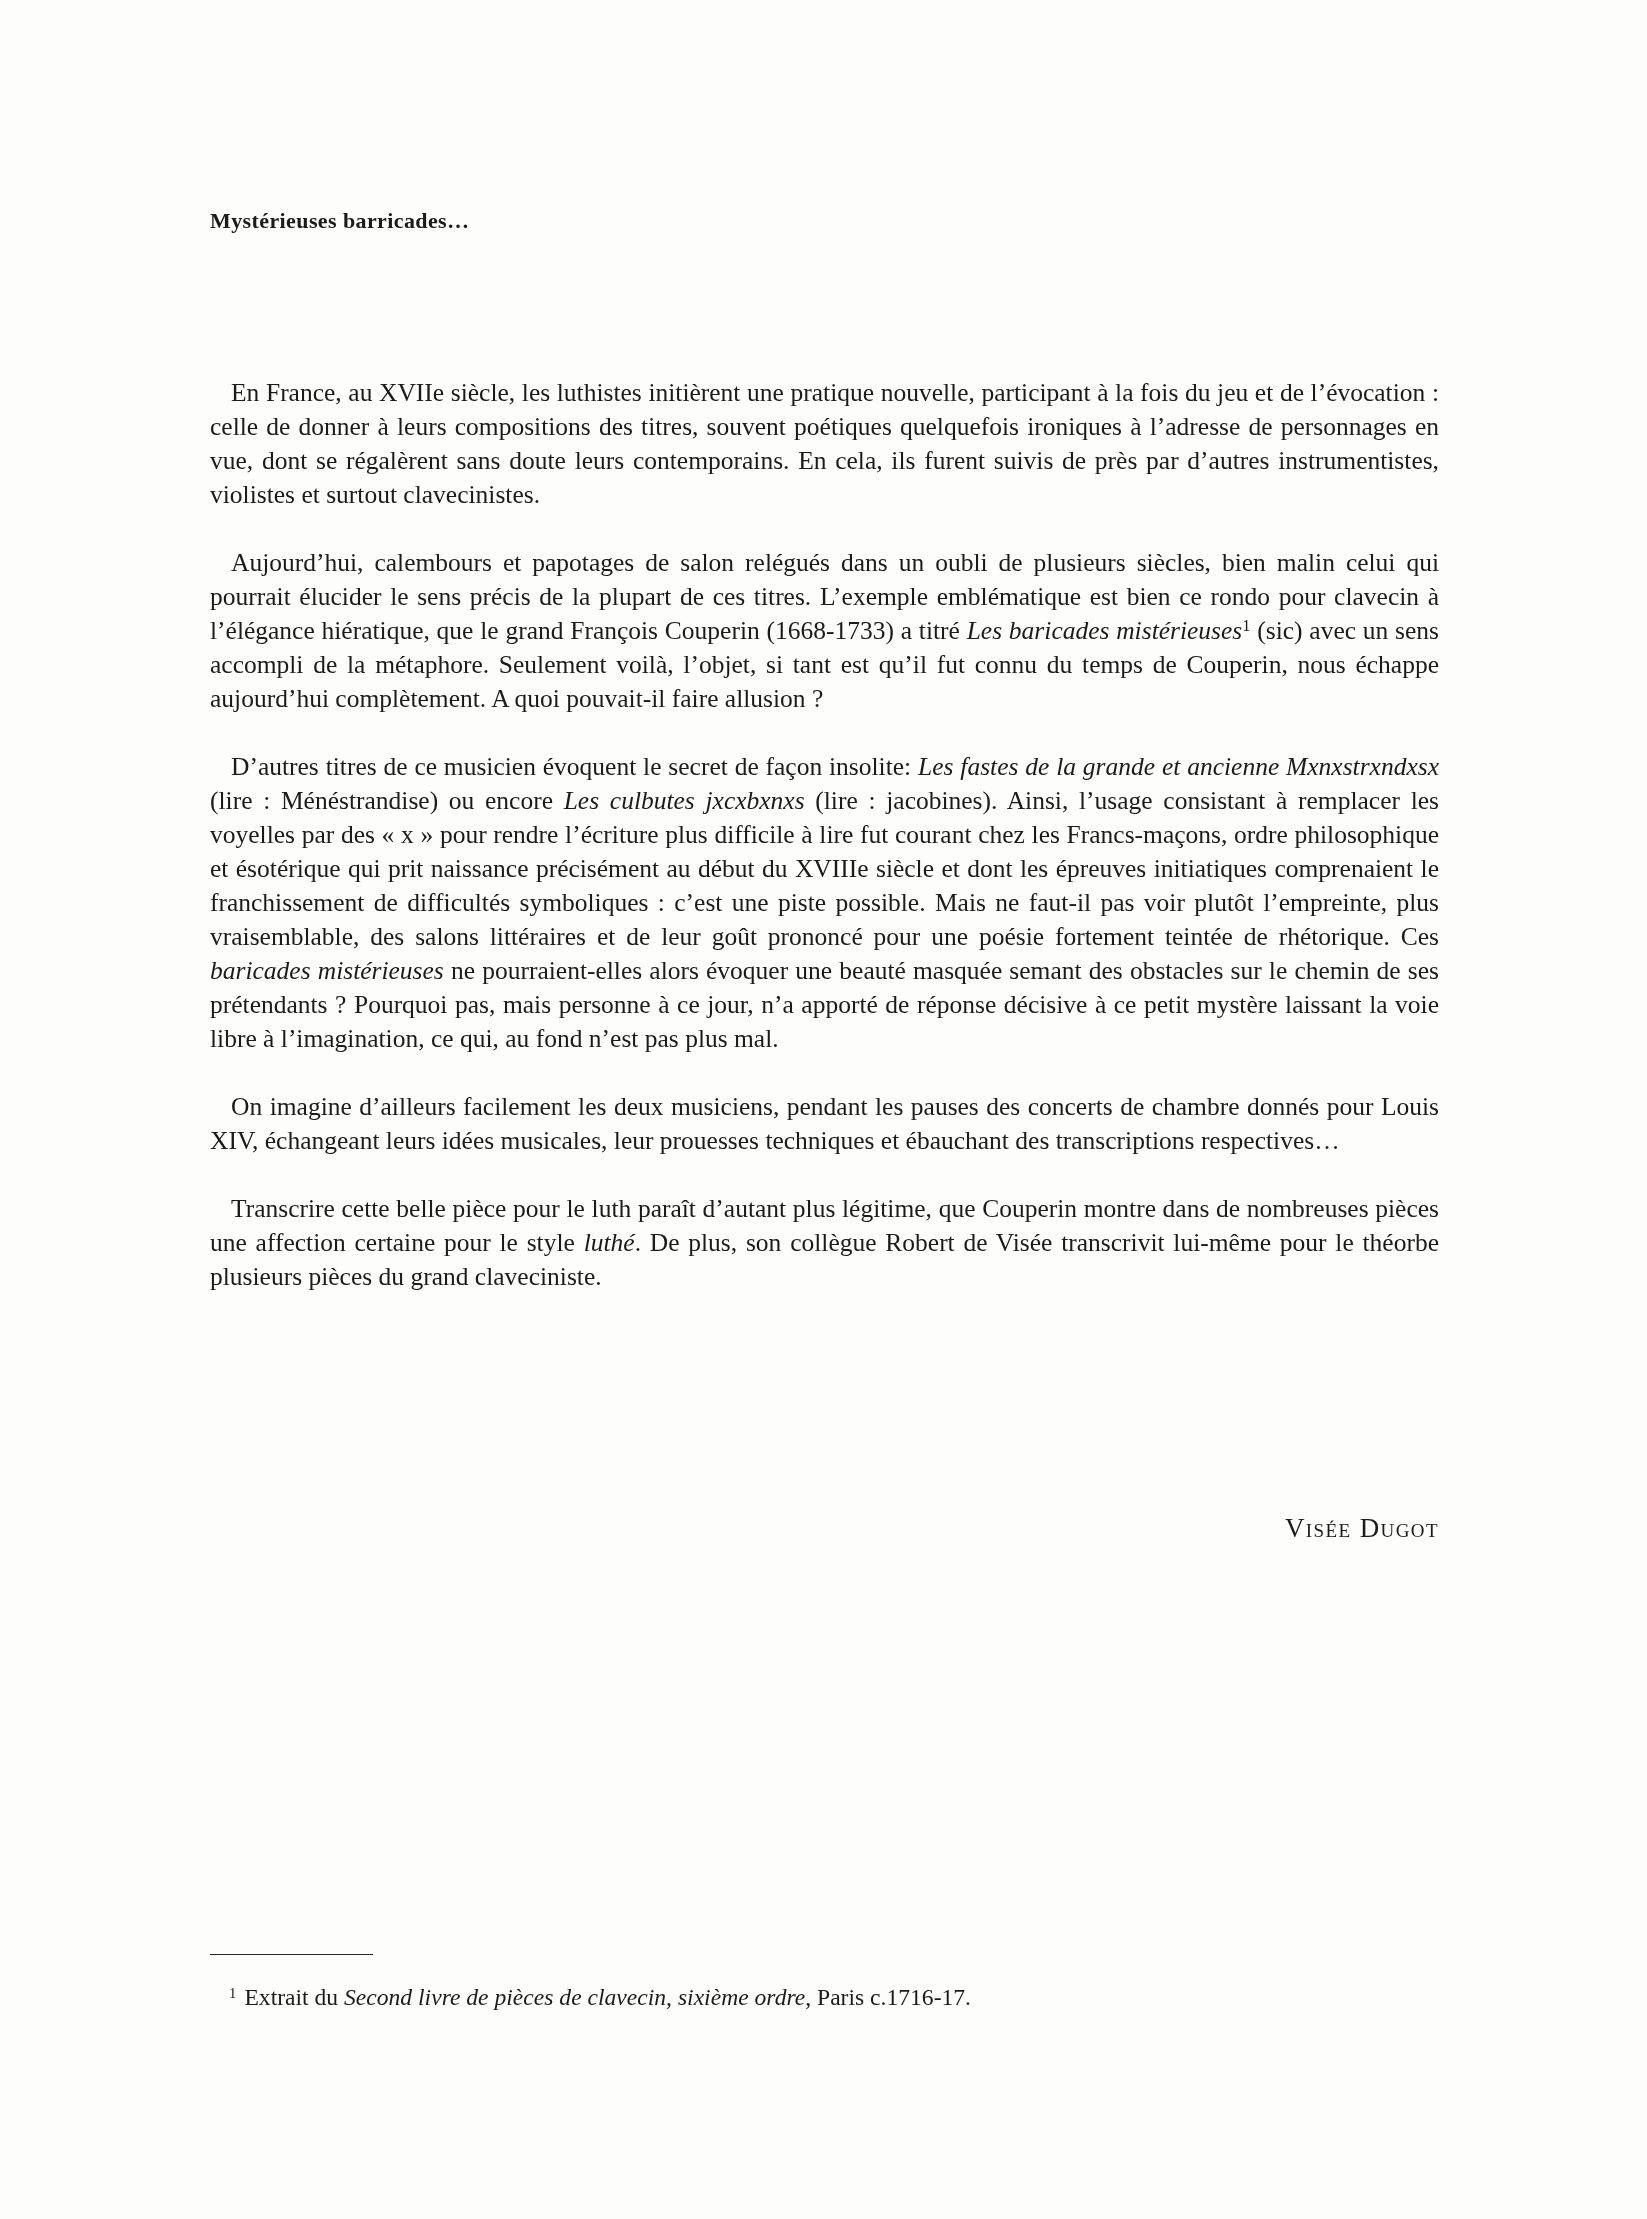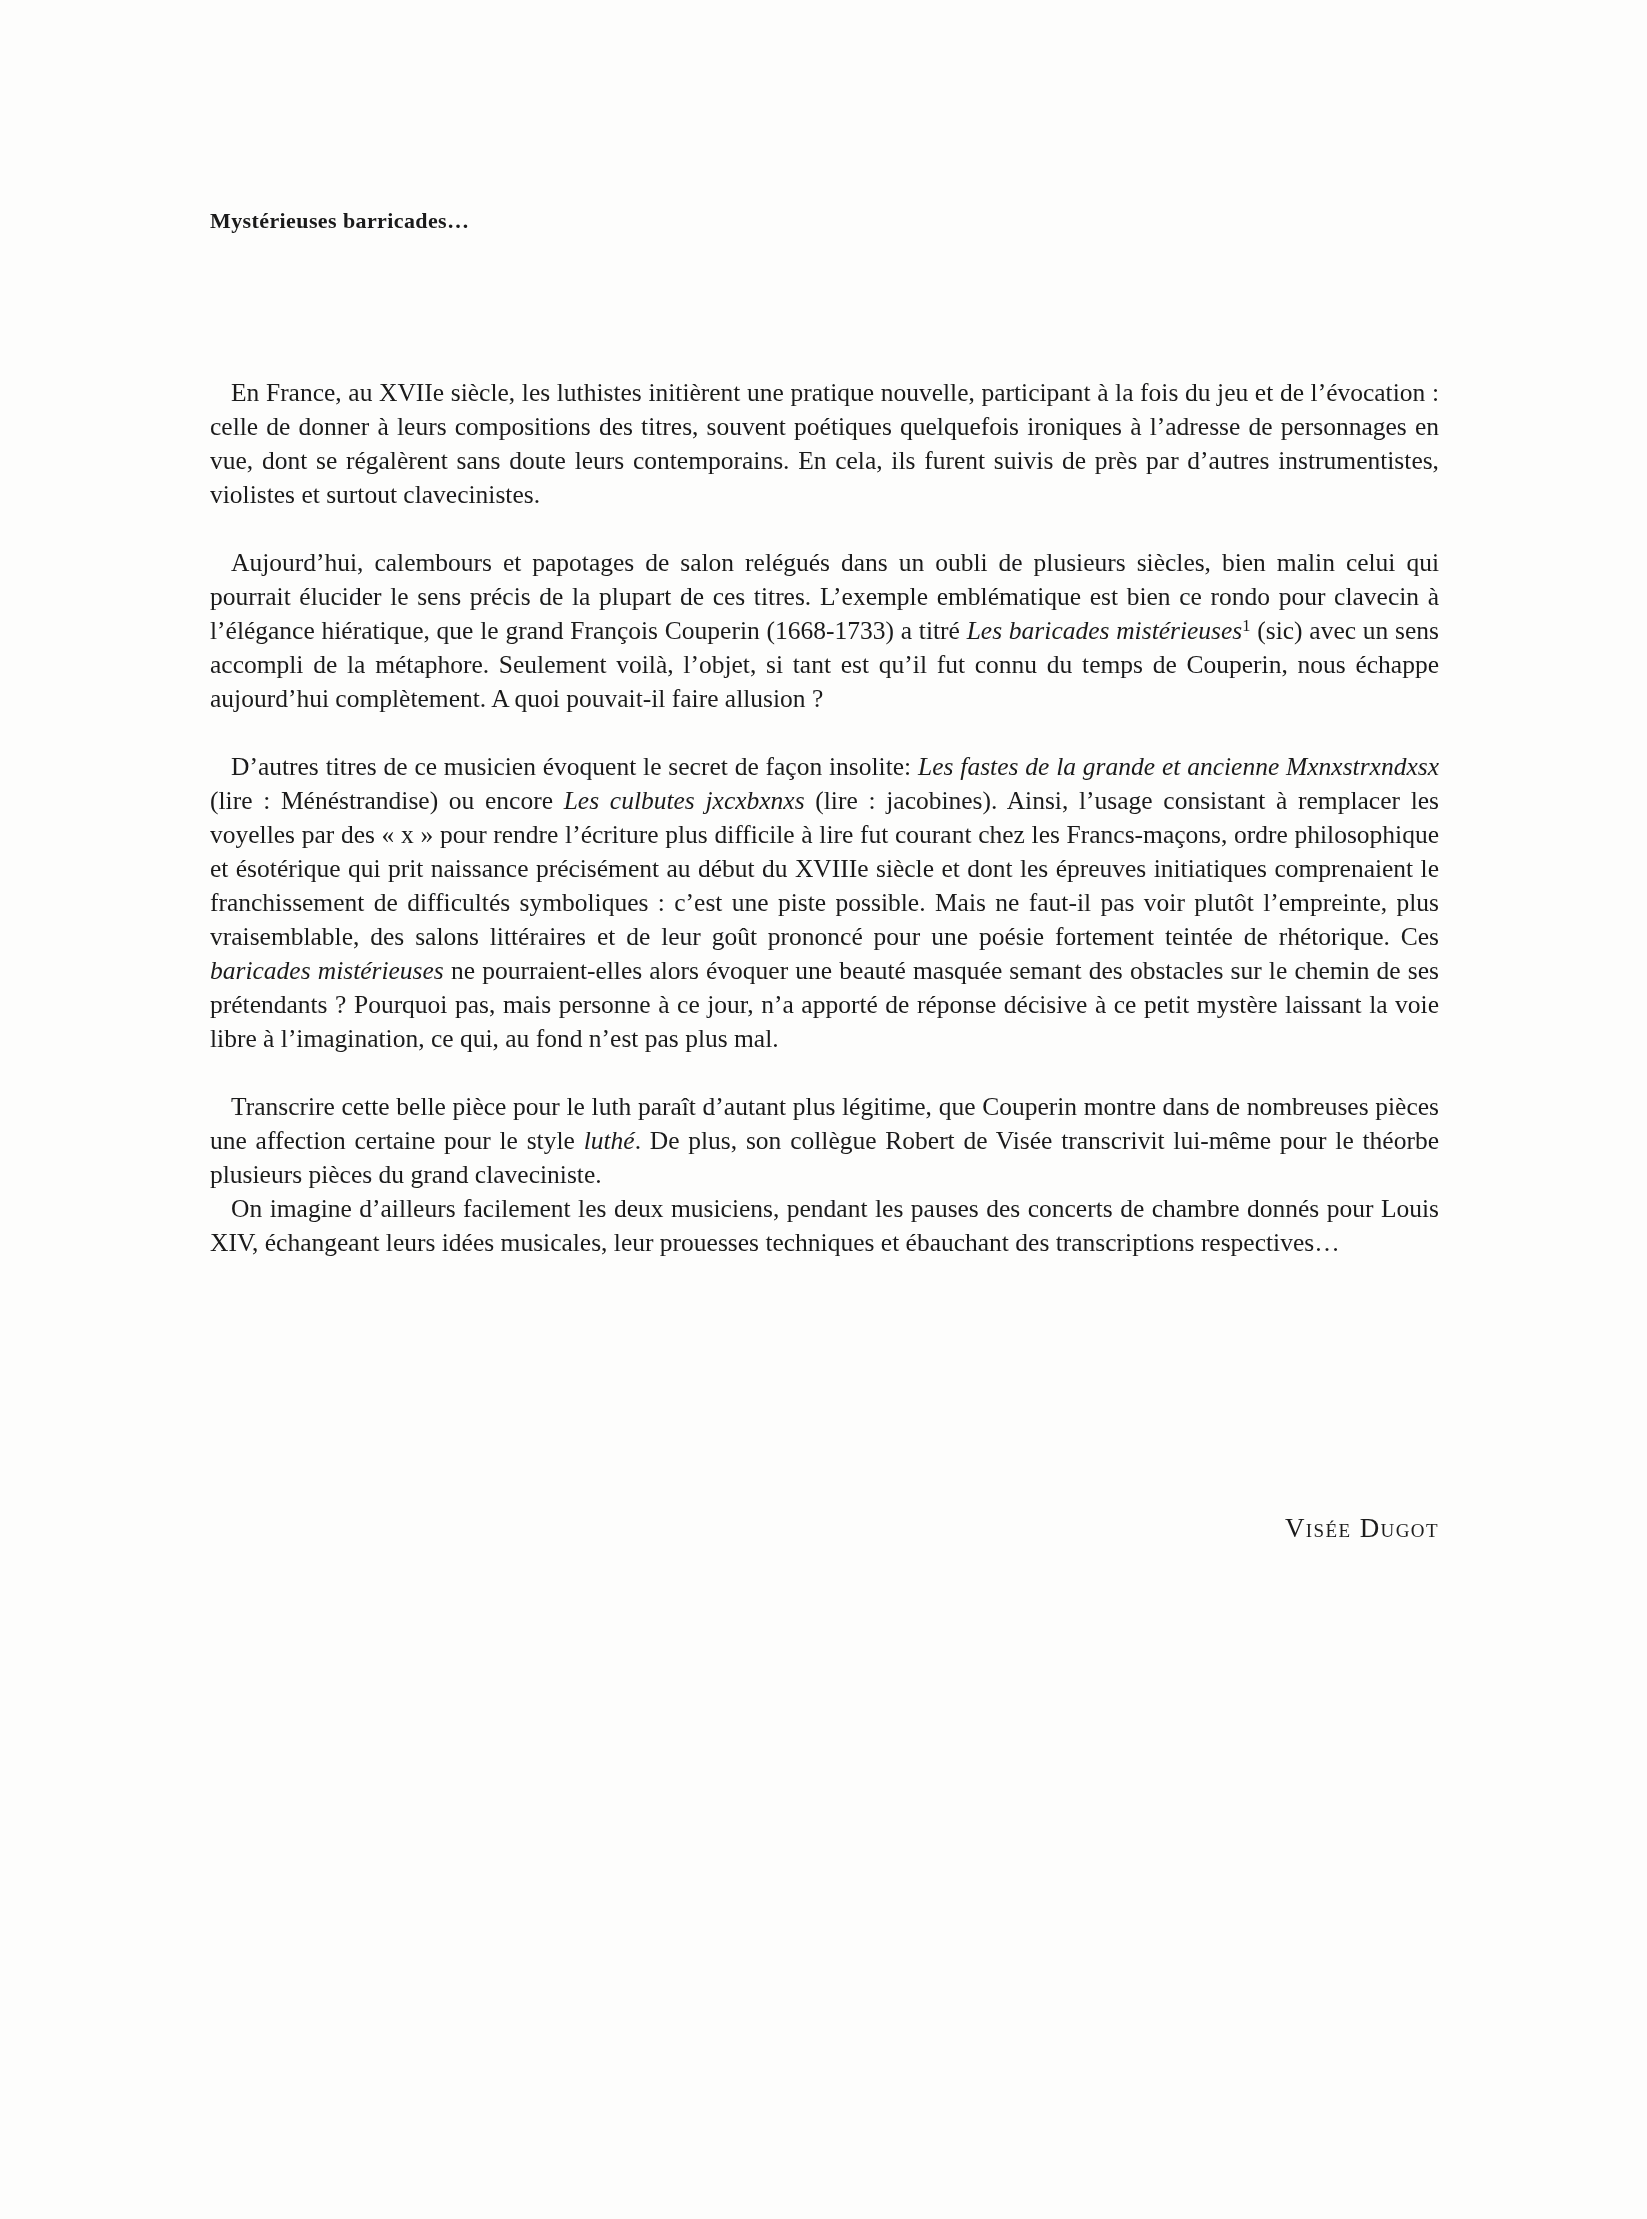--- a/index.html
+++ b/index.html
@@ -91,24 +91,28 @@
   <h1 class="doc-title">Mystérieuses barricades…</h1>
 
   <main class="doc-body">
 
     <p class="para"><span>En France, au XVIIe siècle, les luthistes initièrent une pratique nouvelle, participant à la fois du jeu et de l’évocation : celle de donner à leurs compositions des titres, souvent poétiques quelquefois ironiques à l’adresse de personnages en vue, dont se régalèrent sans doute leurs contemporains. En cela, ils furent suivis de près par d’autres instrumentistes, violistes et surtout clavecinistes.</span></p>
 
     <p class="para"><span>Aujourd’hui, calembours et papotages de salon relégués dans un oubli de plusieurs siècles, bien malin celui qui pourrait élucider le sens précis de la plupart de ces titres. L’exemple emblématique est bien ce rondo pour clavecin à l’élégance hiératique, que le grand François Couperin (1668-1733) a titré </span><em>Les baricades mistérieuses</em><sup class="fn-ref">1</sup><span> (sic) avec un sens accompli de la métaphore. Seulement voilà, l’objet, si tant est qu’il fut connu du temps de Couperin, nous échappe aujourd’hui complètement. A quoi pouvait-il faire allusion ?</span></p>
 
     <p class="para"><span>D’autres titres de ce musicien évoquent le secret de façon insolite: </span><em>Les fastes de la grande et ancienne Mxnxstrxndxsx</em><span> (lire : Ménéstrandise) ou encore </span><em>Les culbutes jxcxbxnxs</em><span> (lire : jacobines). Ainsi, l’usage consistant à remplacer les voyelles par des « x » pour rendre l’écriture plus difficile à lire fut courant chez les Francs-maçons, ordre philosophique et ésotérique qui prit naissance précisément au début du XVIIIe siècle et dont les épreuves initiatiques comprenaient le franchissement de difficultés symboliques : c’est une piste possible. Mais ne faut-il pas voir plutôt l’empreinte, plus vraisemblable, des salons littéraires et de leur goût prononcé pour une poésie fortement teintée de rhétorique. Ces </span><em>baricades mistérieuses</em><span> ne pourraient-elles alors évoquer une beauté masquée semant des obstacles sur le chemin de ses prétendants ? Pourquoi pas, mais personne à ce jour, n’a apporté de réponse décisive à ce petit mystère laissant la voie libre à l’imagination, ce qui, au fond n’est pas plus mal.</span></p>
 
+    <p class="para"><span>On imagine d’ailleurs facilement les deux musiciens, pendant les pauses des concerts de chambre donnés pour Louis XIV, échangeant leurs idées musicales, leur prouesses techniques et ébauchant des transcriptions respectives…</span></p>
+
     <p class="para flush"><span>Transcrire cette belle pièce pour le luth paraît d’autant plus légitime, que Couperin montre dans de nombreuses pièces une affection certaine pour le style </span><em>luthé</em><span>. De plus, son collègue Robert de Visée transcrivit lui-même pour le théorbe plusieurs pièces du grand claveciniste.</span></p>
-
-    <p class="para"><span>On imagine d’ailleurs facilement les deux musiciens, pendant les pauses des concerts de chambre donnés pour Louis XIV, échangeant leurs idées musicales, leur prouesses techniques et ébauchant des transcriptions respectives…</span></p>
 
 
     <div class="signature">Visée Dugot</div>
 
   </main>
 
+  <div class="footnote-section">
+    <div class="footnote-rule"></div>
+    <p class="footnote-text"><sup class="fn-mark">1</sup><span>Extrait du </span><em>Second livre de pièces de clavecin, sixième ordre</em><span>, Paris c.1716-17.</span></p>
+  </div>
 
 </div>
 
 
 </body></html>

